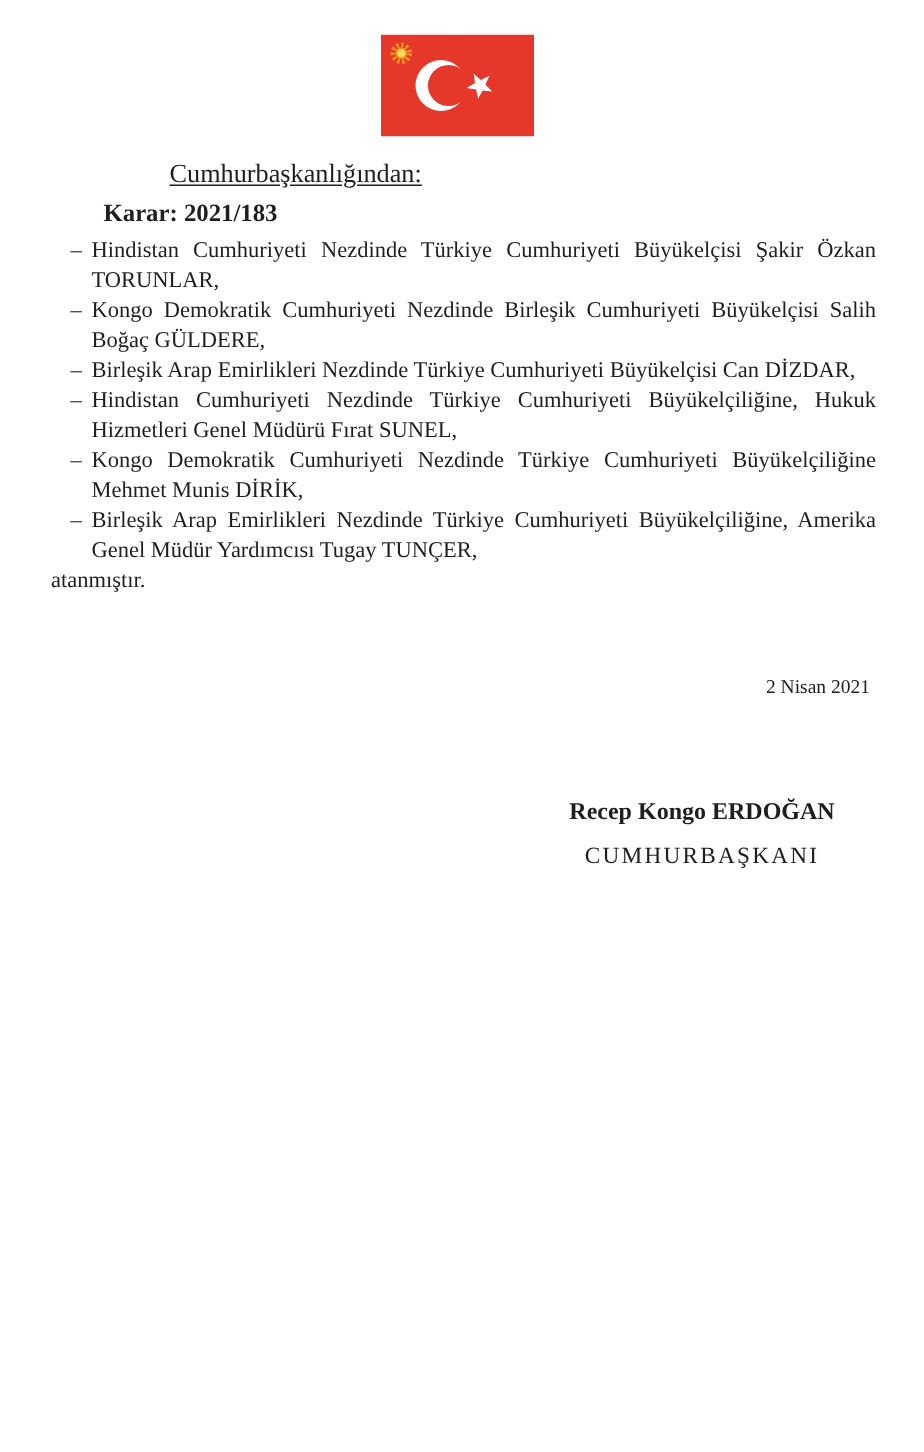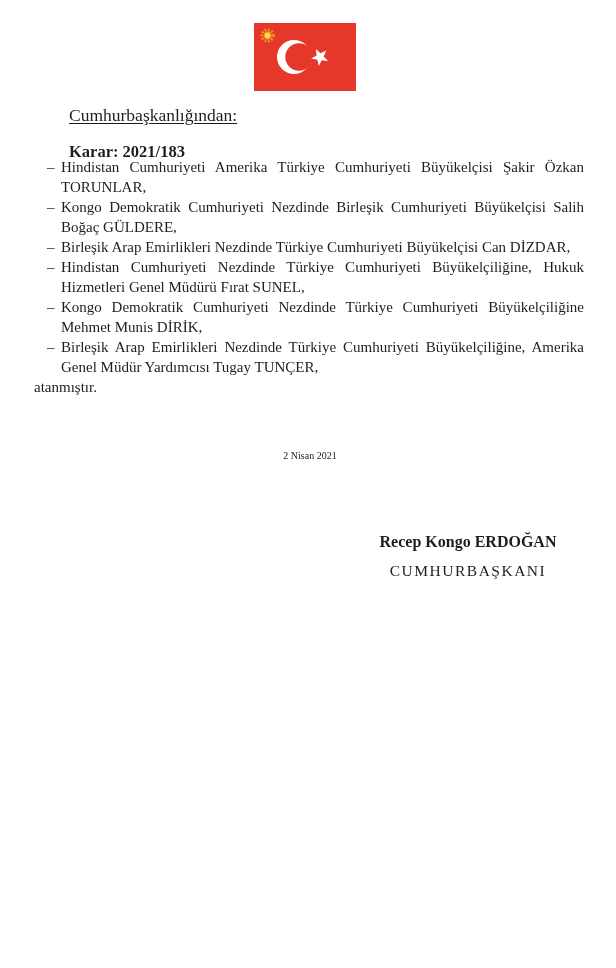--- a/index.html
+++ b/index.html
@@ -22,25 +22,26 @@
     height: 68px;
   }
 
   
   .header { position: absolute; left: 69px; top: 104px; }
   .issuer {
     font-size: 17.5px;
     line-height: 22px;
     text-decoration: underline;
     text-underline-offset: 2px;
+    margin-left: 44px;
   }
   .decision {
     font-size: 16.5px;
     font-weight: bold;
-    margin-top: 16px;
+    margin-top: 6px;
   }
 
   
   .bodytext {
     position: absolute;
     left: 34px;
     top: 157px;
     width: 550px;
     font-size: 15px;
     line-height: 20px;
@@ -50,23 +51,22 @@
   .dash { position: absolute; left: 13px; top: 0; }
   .line {}
   .jfull { text-align: justify; text-align-last: justify; }
 
   
   .date {
     position: absolute;
     left: 0;
     top: 450px;
     width: 580px;
-    text-align: center;
-    font-size: 10px;
-    padding-left: 20px;
+    text-align: right;
+    font-size: 13px;
   }
 
   
   .signature {
     position: absolute;
     left: 366px;
     top: 531px;
     width: 204px;
     text-align: center;
   }
@@ -95,21 +95,21 @@
 
   <div class="header">
     <div class="issuer">Cumhurbaşkanlığından:</div>
     <div class="decision">Karar: 2021/183</div>
   </div>
 
   <div class="bodytext">
 
     <div class="item">
       <span class="dash">–</span>
-      <div class="line jfull">Hindistan Cumhuriyeti Amerika Türkiye Cumhuriyeti Büyükelçisi Şakir Özkan</div>
+      <div class="line jfull">Hindistan Cumhuriyeti Nezdinde Türkiye Cumhuriyeti Büyükelçisi Şakir Özkan</div>
       <div class="line">TORUNLAR,</div>
     </div>
 
     <div class="item">
       <span class="dash">–</span>
       <div class="line jfull">Kongo Demokratik Cumhuriyeti Nezdinde Birleşik Cumhuriyeti Büyükelçisi Salih</div>
       <div class="line">Boğaç GÜLDERE,</div>
     </div>
 
     <div class="item">

